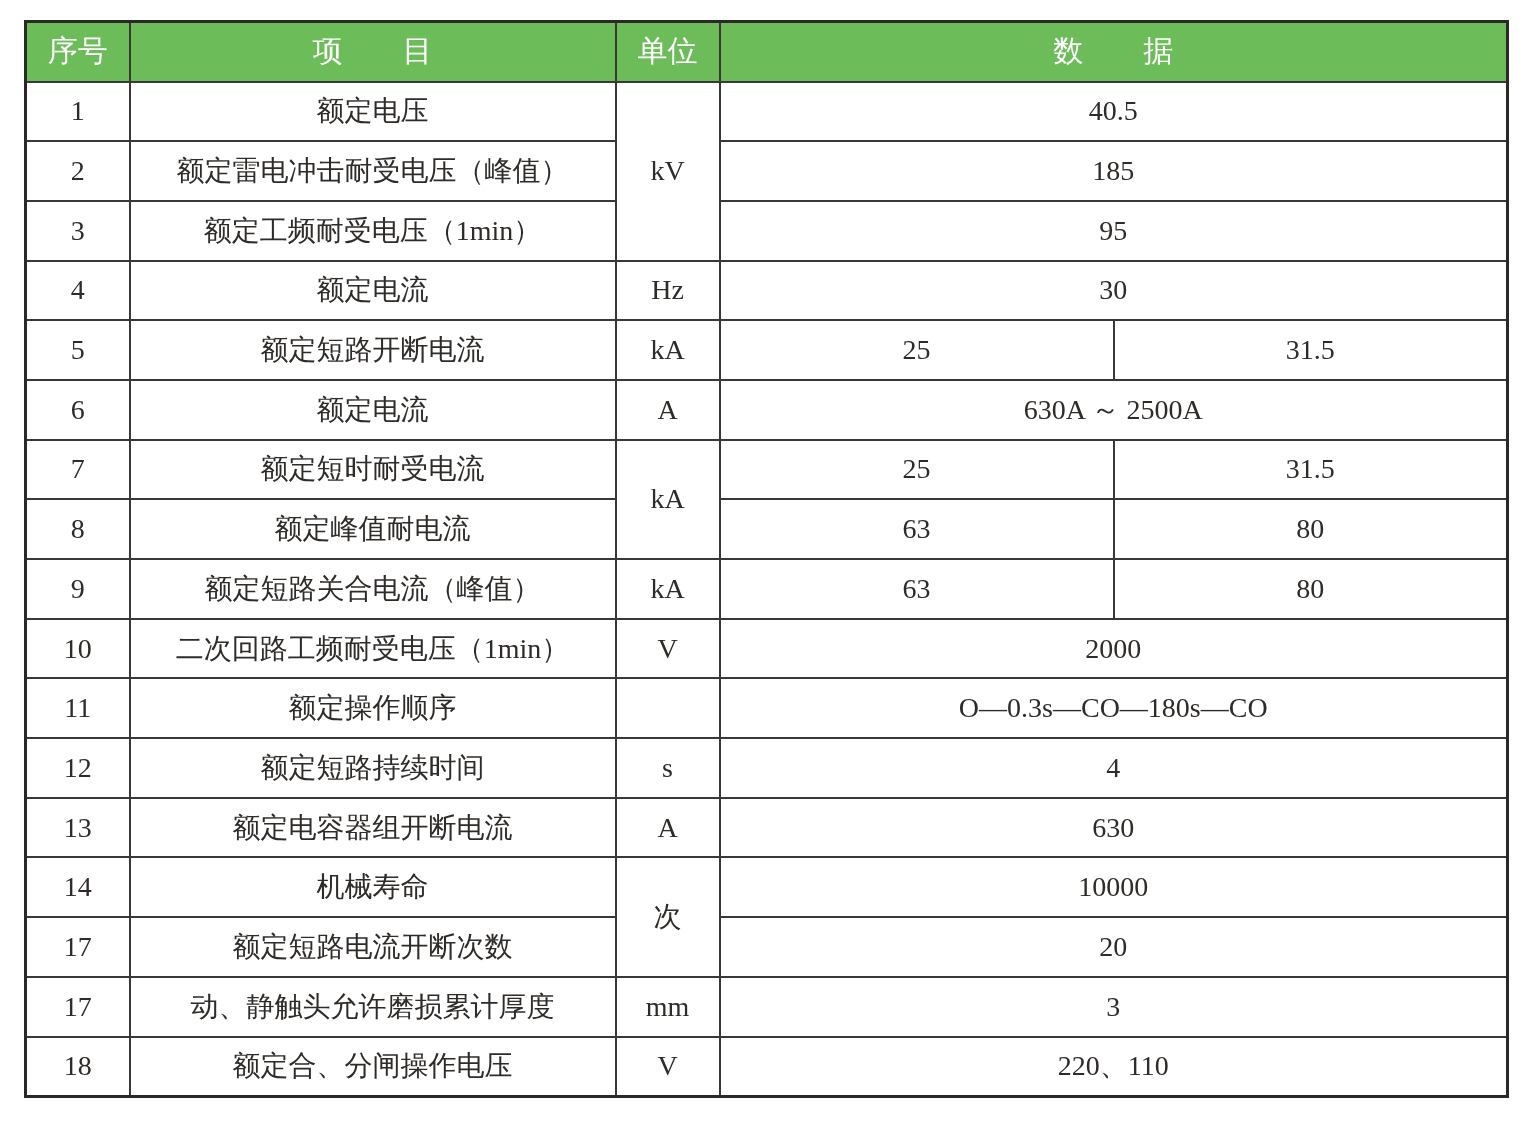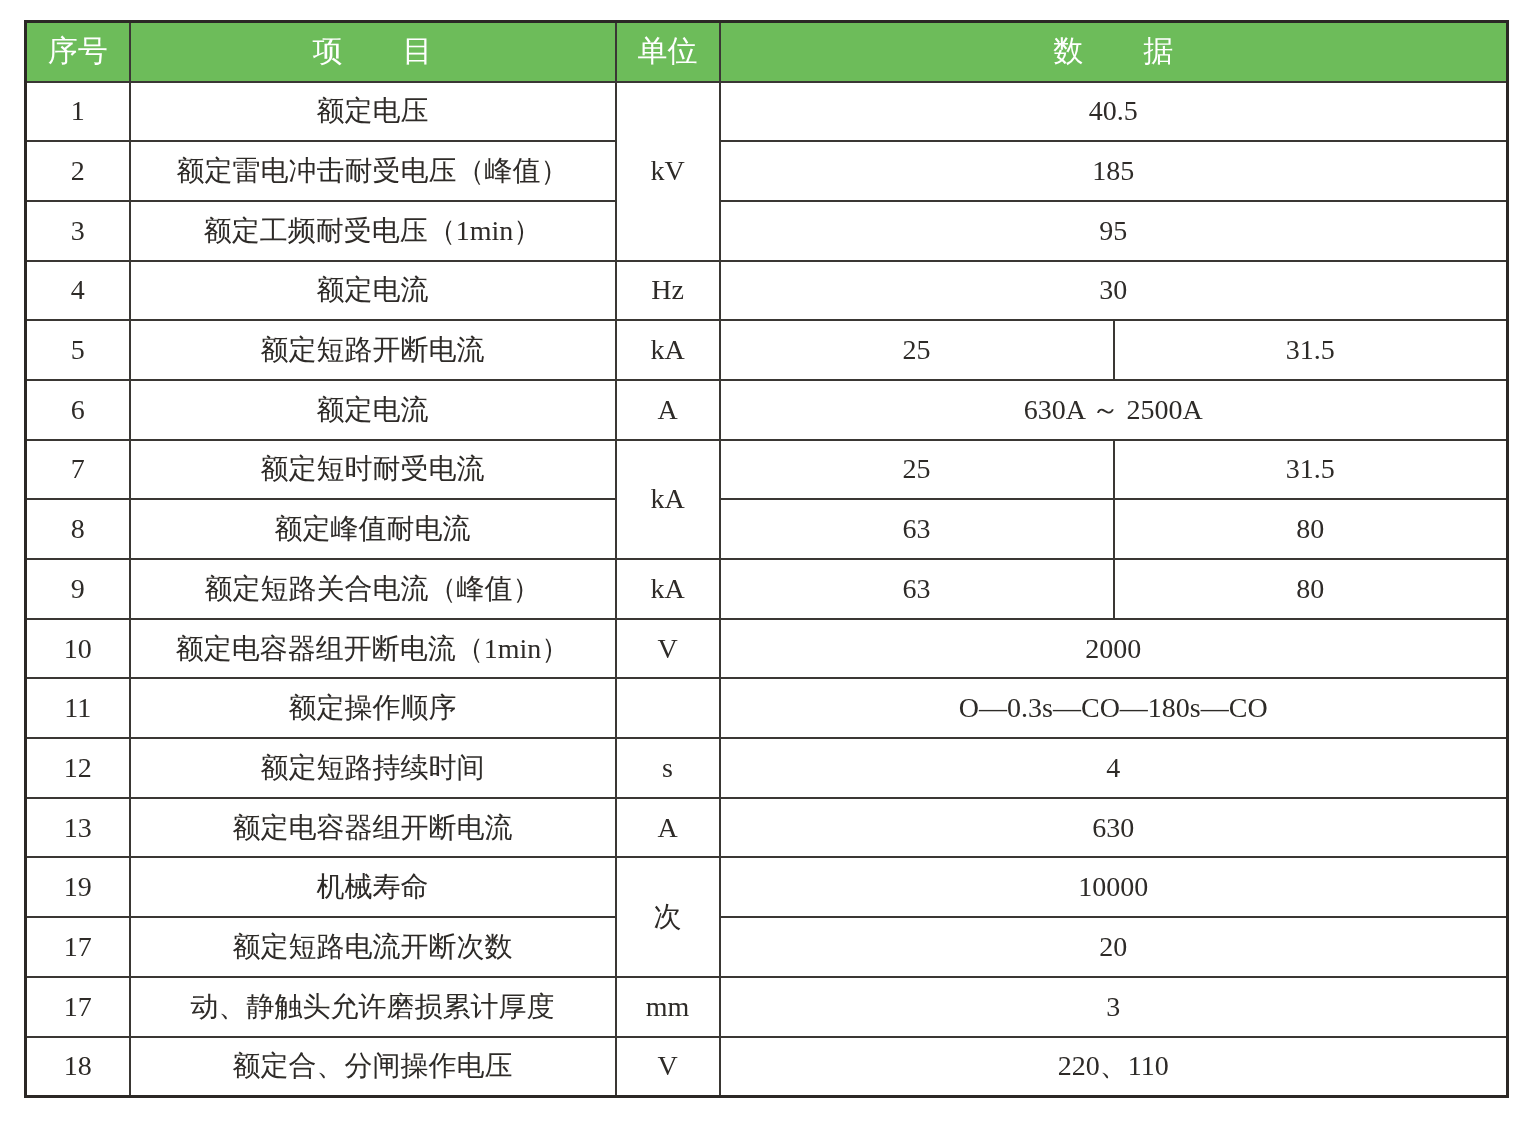--- a/index.html
+++ b/index.html
@@ -124,21 +124,21 @@
       </tr>
       <tr>
         <td>9</td>
         <td>额定短路关合电流（峰值）</td>
         <td class="num-cell">kA</td>
         <td class="num-cell">63</td>
         <td class="num-cell">80</td>
       </tr>
       <tr>
         <td>10</td>
-        <td>额定电容器组开断电流（1min）</td>
+        <td>二次回路工频耐受电压（1min）</td>
         <td class="num-cell">V</td>
         <td colspan="2" class="num-cell">2000</td>
       </tr>
       <tr>
         <td>11</td>
         <td>额定操作顺序</td>
         <td class="num-cell"></td>
         <td colspan="2" class="num-cell">O—0.3s—CO—180s—CO</td>
       </tr>
       <tr>
@@ -147,21 +147,21 @@
         <td class="num-cell">s</td>
         <td colspan="2" class="num-cell">4</td>
       </tr>
       <tr>
         <td>13</td>
         <td>额定电容器组开断电流</td>
         <td class="num-cell">A</td>
         <td colspan="2" class="num-cell">630</td>
       </tr>
       <tr>
-        <td>19</td>
+        <td>14</td>
         <td>机械寿命</td>
         <td rowspan="2">次</td>
         <td colspan="2" class="num-cell">10000</td>
       </tr>
       <tr>
         <td>17</td>
         <td>额定短路电流开断次数</td>
         <td colspan="2" class="num-cell">20</td>
       </tr>
       <tr>

